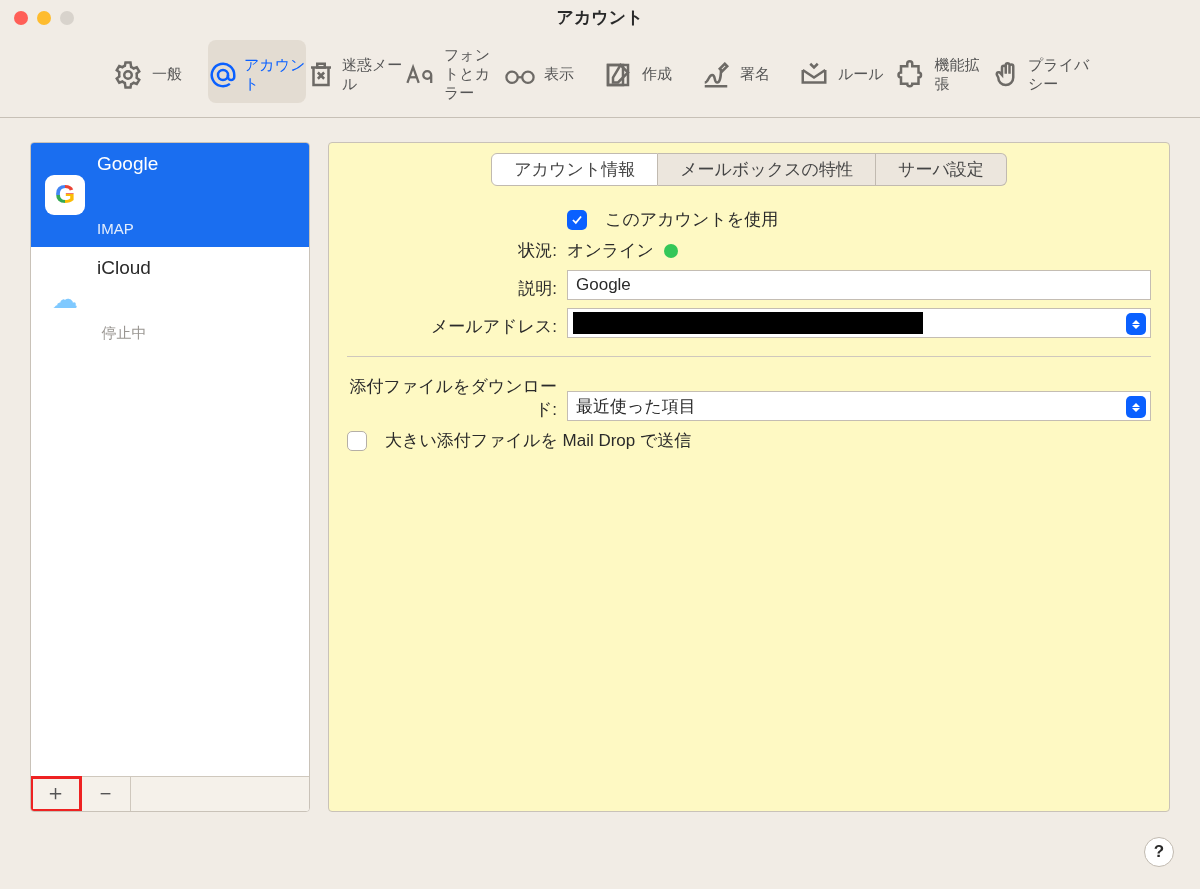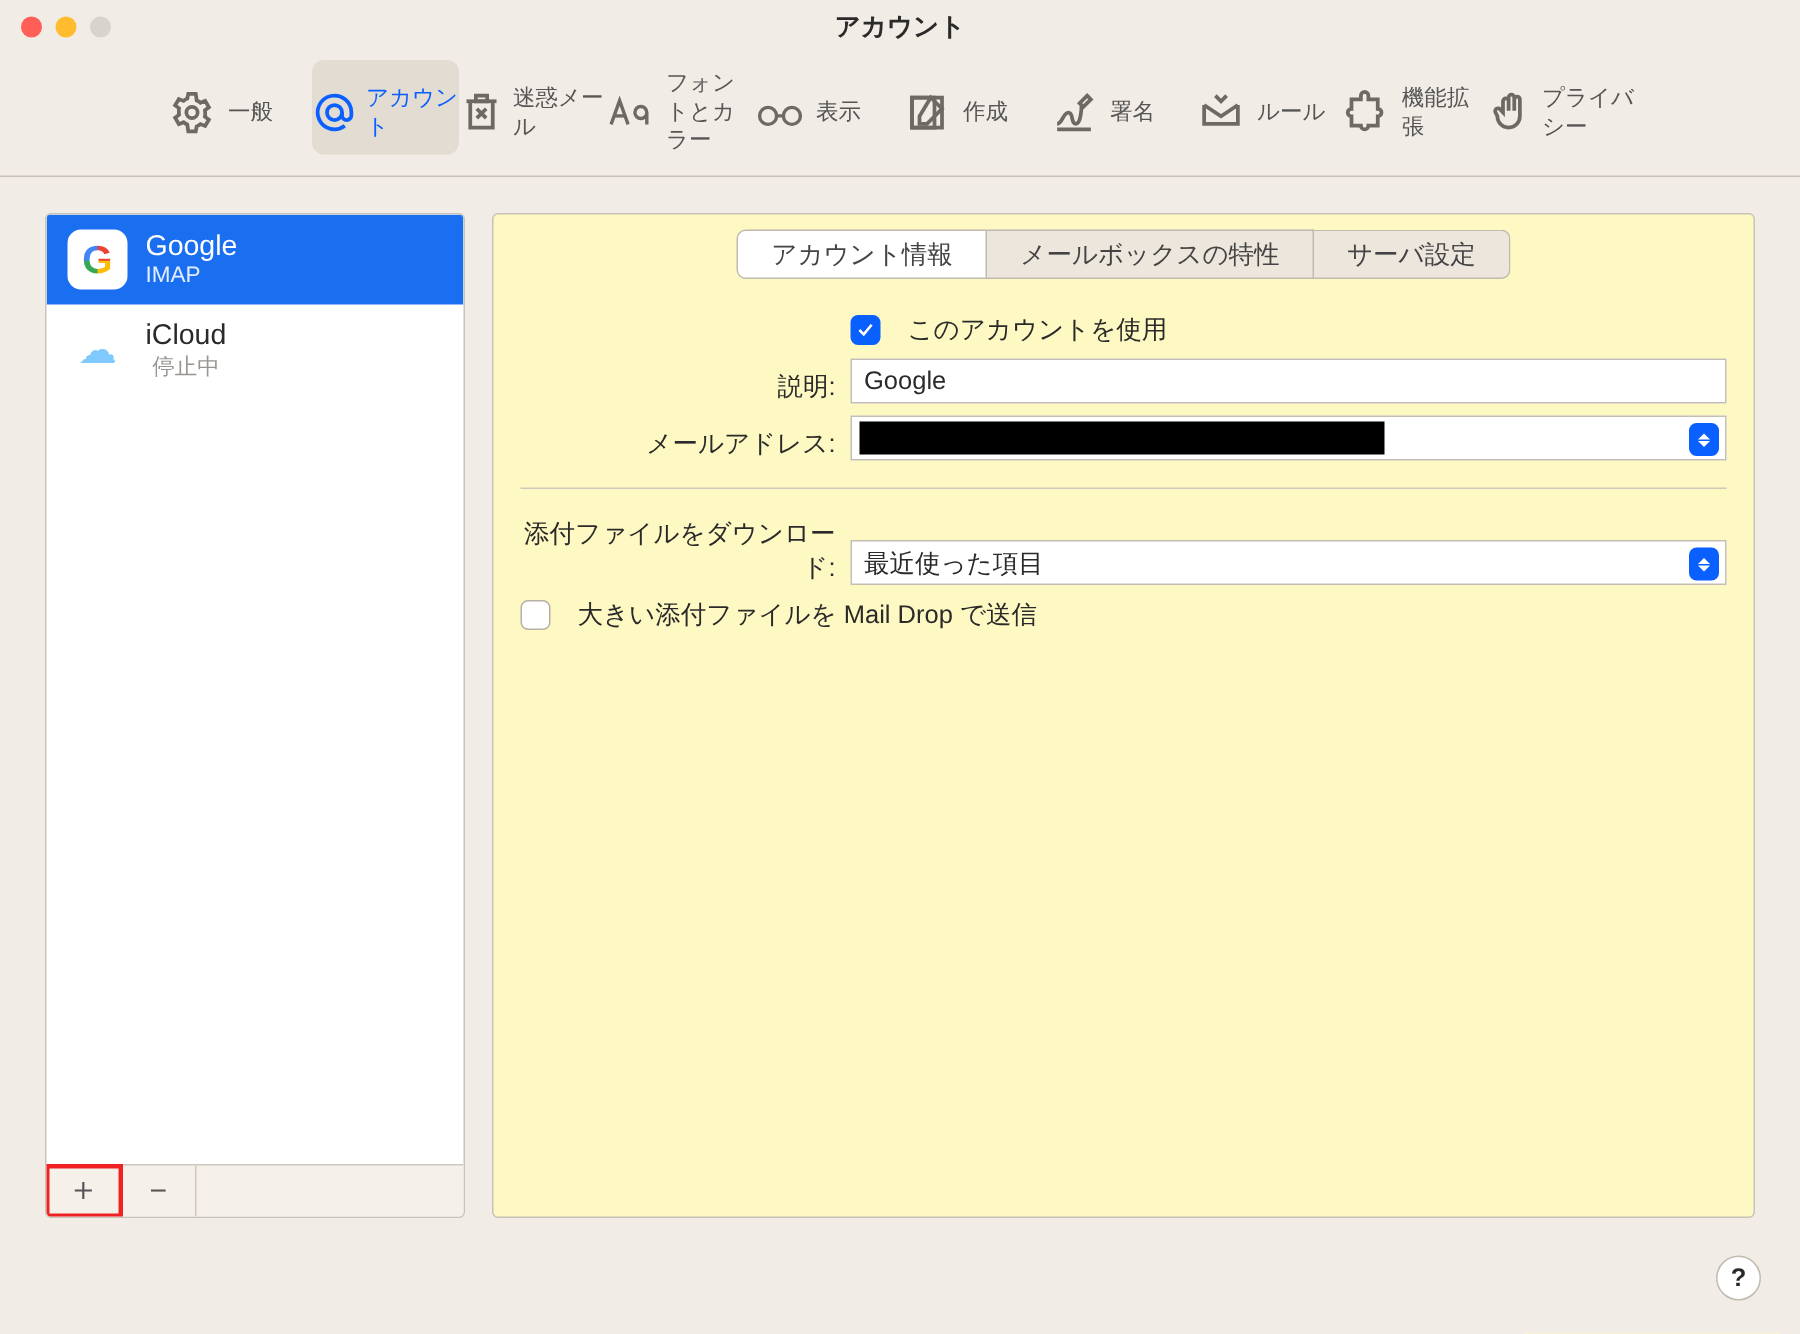--- a/index.html
+++ b/index.html
@@ -64,21 +64,21 @@
     padding: 10px 14px;
     cursor:default;
   }
   .account-row.selected { background:#1a6ef0; color:#fff; }
   .account-row .acc-icon {
     width:40px; height:40px; border-radius:9px; background:#fff;
     display:flex; align-items:center; justify-content:center;
   }
   .account-row.selected .acc-icon { background:#fff; }
   .acc-text .name { font-size:19px; font-weight:500; line-height:1.15;}
-  .acc-text .sub  { font-size:15px; opacity:.88; }
+  .acc-text .sub  { font-size:15px; opacity:.88;margin-top:45px; }
   .account-row:not(.selected) .acc-text .sub { color:#8b8782;text-align:center; }
 
   .sidebar-foot {
     display:flex; border-top:1px solid #cfc8bd;
     background:#f5f1ea;
   }
   .sb-btn {
     width:50px; height:34px; text-align:center; line-height:31px;
     font-size:22px; border-right:1px solid #cfc8bd;
     color:#555;
@@ -334,20 +334,27 @@
         <div class="value">
           <span class="chk on">
             <svg width="14" height="14" viewBox="0 0 24 24" fill="none" stroke-width="3">
                 <path d="M5 12l5 5 9-11"></path>
               </svg>
           </span>
           <span>このアカウントを使用</span>
         </div>
       </div>
 
+      <div class="row">
+        <div class="label">状況:</div>
+        <div class="value">
+          <span>オンライン</span>
+          <span class="statusdot"></span>
+        </div>
+      </div>
 
       <div class="row">
         <div class="label">説明:</div>
         <div class="value">
           <div class="txtbox">
             <span>Google</span>
           </div>
         </div>
       </div>
 

